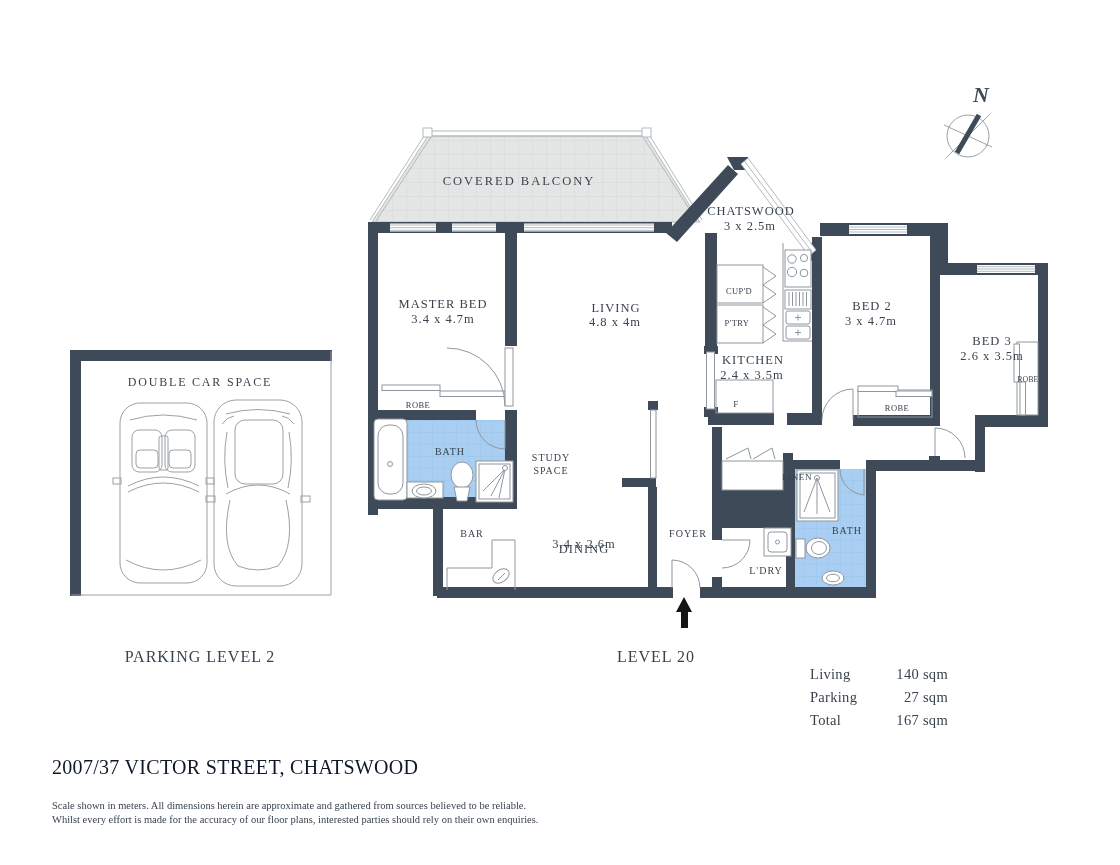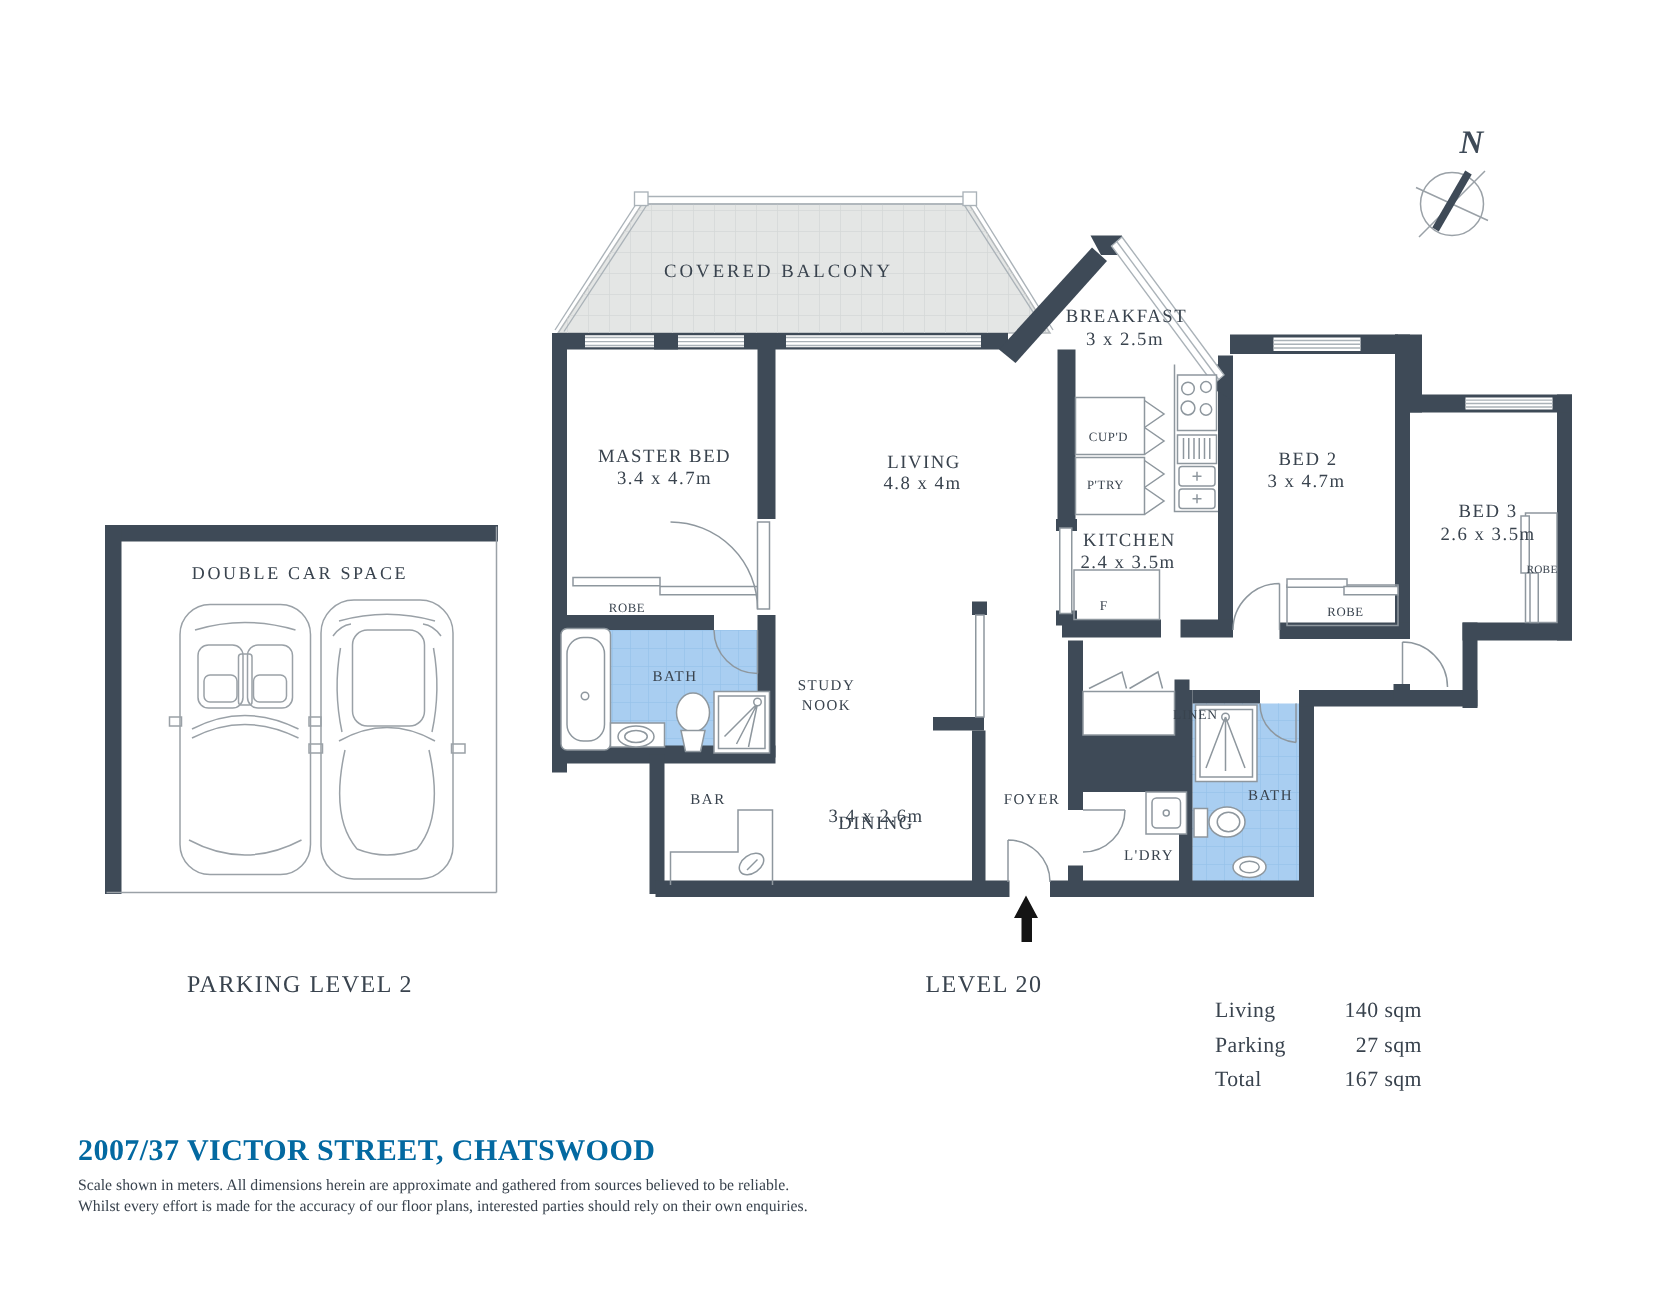--- a/index.html
+++ b/index.html
@@ -29,22 +29,22 @@
   .s16{font-size:16px;letter-spacing:1px;}
   .balclbl{font-size:12.5px;letter-spacing:2px;}
   .carlbl{font-size:12px;letter-spacing:1.8px;}
   .compass-n{position:absolute;transform:translate(-50%,-50%);font-style:italic;font-weight:600;
              font-size:22px;color:var(--wall,#3e4a57);}
   
   .areas{position:absolute;left:810px;top:663px;width:138px;font-size:14.5px;letter-spacing:0.3px;}
   .areas .row{display:flex;justify-content:space-between;height:23px;align-items:center;}
   
   .footer{position:absolute;left:52px;top:756px;width:700px;}
-  .footer h1{margin:0;font-size:20px;font-weight:700;letter-spacing:0.3px;color:#0369a1;}
-  .footer .disc{margin-top:5px;font-size:10.5px;line-height:13.5px;color:#39434e;}
+  .footer h1{margin:0;font-size:20px;font-weight:400;letter-spacing:0.3px;color:#0f172a;}
+  .footer .disc{margin-top:20px;font-size:10.5px;line-height:13.5px;color:#39434e;}
 </style>
 </head>
 <body>
 
 <div class="canvas">
 
   <svg class="plan-svg" width="1120" height="865" viewBox="0 0 1120 865">
     <defs>
       <pattern id="gridGray" width="14" height="14" patternUnits="userSpaceOnUse">
         <path d="M14 0H0V14" fill="none" stroke="#d5d8d7" stroke-width="1"></path>
@@ -262,37 +262,37 @@
   </svg>
 
   <div class="lbl balclbl" style="left:519px;top:181px">COVERED BALCONY</div>
 
   <div class="lbl s12" style="left:443px;top:304px">MASTER BED</div>
   <div class="lbl s12" style="left:443px;top:319px">3.4 x 4.7m</div>
 
   <div class="lbl s12" style="left:616px;top:308px">LIVING</div>
   <div class="lbl s12" style="left:615px;top:322px">4.8 x 4m</div>
 
-  <div class="lbl s12" style="left:751px;top:211px">BREAKFAST</div>
+  <div class="lbl s12" style="left:751px;top:211px">CHATSWOOD</div>
   <div class="lbl s12" style="left:750px;top:226px">3 x 2.5m</div>
 
   <div class="lbl s12" style="left:753px;top:360px">KITCHEN</div>
   <div class="lbl s12" style="left:752px;top:375px">2.4 x 3.5m</div>
 
   <div class="lbl s12" style="left:872px;top:306px">BED 2</div>
   <div class="lbl s12" style="left:871px;top:321px">3 x 4.7m</div>
 
   <div class="lbl s12" style="left:992px;top:341px">BED 3</div>
   <div class="lbl s12" style="left:992px;top:356px">2.6 x 3.5m</div>
 
   <div class="lbl s12" style="left:584px;top:549px">DINING</div>
   <div class="lbl s12" style="left:584px;top:544px">3.4 x 2.6m</div>
 
   <div class="lbl s10" style="left:551px;top:458px">STUDY</div>
-  <div class="lbl s10" style="left:551px;top:471px">NOOK</div>
+  <div class="lbl s10" style="left:551px;top:471px">SPACE</div>
 
   <div class="lbl s10" style="left:450px;top:452px">BATH</div>
   <div class="lbl s10" style="left:847px;top:531px">BATH</div>
   <div class="lbl s10" style="left:472px;top:534px">BAR</div>
   <div class="lbl s10" style="left:688px;top:534px">FOYER</div>
   <div class="lbl s9" style="left:797px;top:477px">LINEN</div>
   <div class="lbl s10" style="left:766px;top:571px">L'DRY</div>
   <div class="lbl s8" style="left:739px;top:291px">CUP'D</div>
   <div class="lbl s8" style="left:737px;top:323px">P'TRY</div>
   <div class="lbl s9" style="left:736px;top:404px">F</div>

